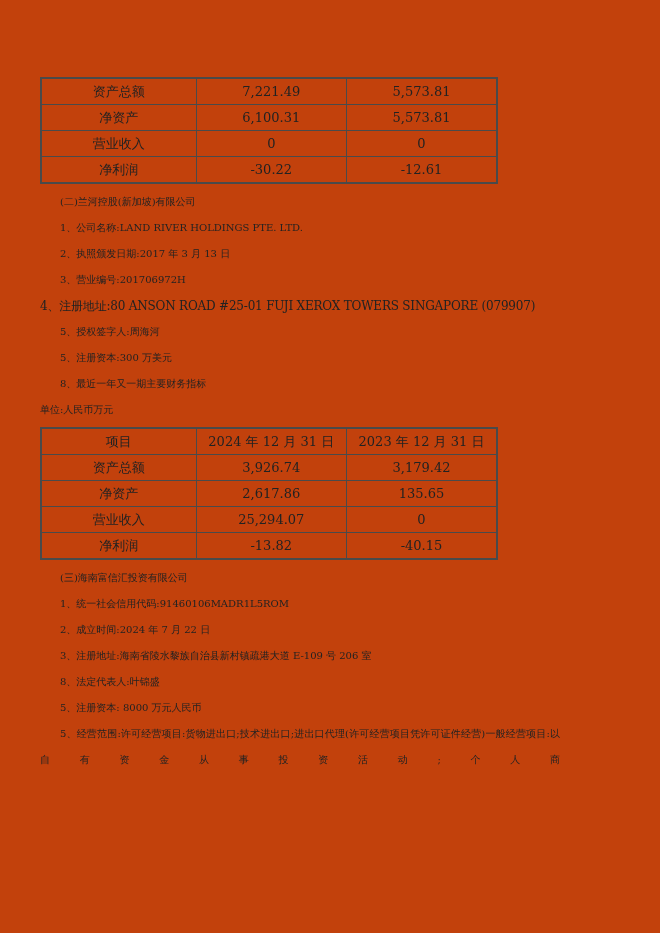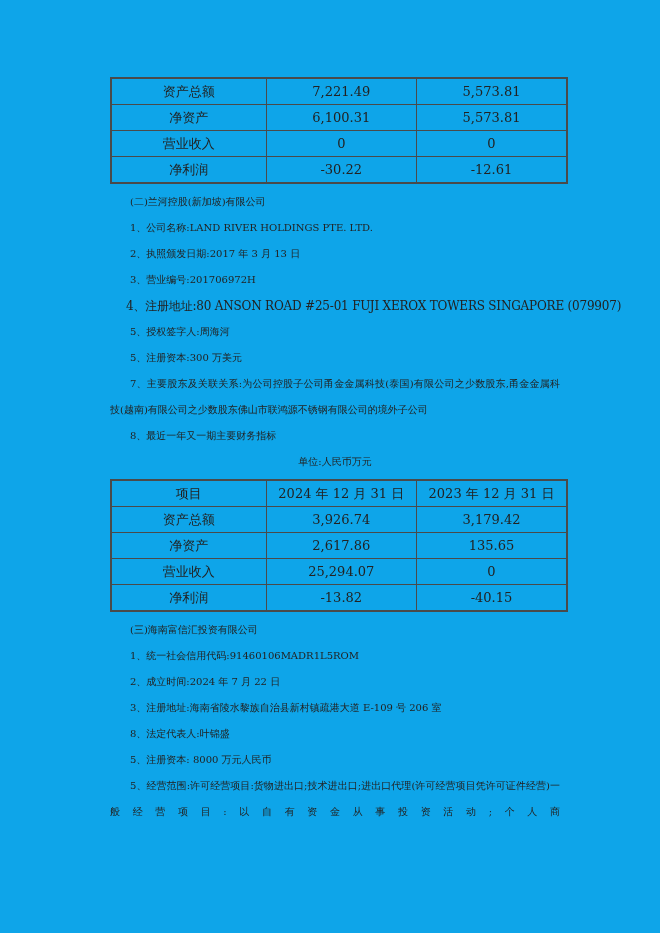--- a/index.html
+++ b/index.html
@@ -11,22 +11,22 @@
     width: 660px;
     height: 933px;
     overflow: hidden;
     font-family: "DejaVu Serif", "Liberation Serif", serif;
     color: #222222;
   }
   .page {
     box-sizing: border-box;
     width: 660px;
     height: 933px;
-    padding: 77px 100px 0 110px;
-    background: #0ea5e9;
+    padding: 77px 100px 0 40px;
+    background: #c2410c;
   }
   table.fin-table {
     width: 458px;
     border-collapse: collapse;
     table-layout: fixed;
     border: 2px solid #4a4a4a;
   }
   table.fin-table td, table.fin-table th {
     border: 1px solid #4a4a4a;
     height: 25px;
@@ -54,32 +54,31 @@
   }
   .item {
     text-indent: 2em;
     white-space: nowrap;
   }
   .item-long {
     text-indent: 0;
     white-space: nowrap;
     font-size: 12px;
     letter-spacing: -0.2px;
-    margin-left: 16px;
   }
   .para {
     text-indent: 2em;
     text-align: justify;
     white-space: normal;
   }
   .justify-last {
     text-align-last: justify;
   }
   .unit-label {
-    text-align: center;
+    text-align: left;
     margin-bottom: 4px;
   }
 </style>
 </head>
 <body>
 
 <div class="page">
 
   <table class="fin-table">
     <colgroup>
@@ -111,21 +110,20 @@
     </tbody>
   </table>
 
   <p class="heading">(二)兰河控股(新加坡)有限公司</p>
   <p class="item">1、公司名称:LAND RIVER HOLDINGS PTE. LTD.</p>
   <p class="item">2、执照颁发日期:2017 年 3 月 13 日</p>
   <p class="item">3、营业编号:201706972H</p>
   <p class="item item-long">4、注册地址:80 ANSON ROAD #25-01 FUJI XEROX TOWERS SINGAPORE (079907)</p>
   <p class="item">5、授权签字人:周海河</p>
   <p class="item">5、注册资本:300 万美元</p>
-  <p class="para">7、主要股东及关联关系:为公司控股子公司甬金金属科技(泰国)有限公司之少数股东,甬金金属科技(越南)有限公司之少数股东佛山市联鸿源不锈钢有限公司的境外子公司</p>
   <p class="item">8、最近一年又一期主要财务指标</p>
 
   <p class="unit-label">单位:人民币万元</p>
 
   <table class="fin-table">
     <colgroup>
         <col class="c1">
         <col class="c2">
         <col class="c3">
       </colgroup>

